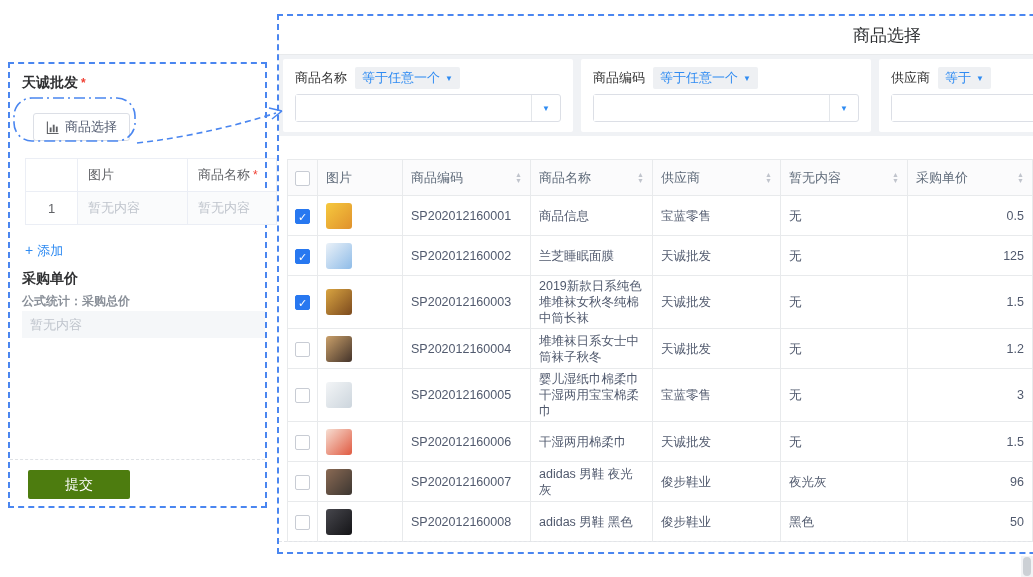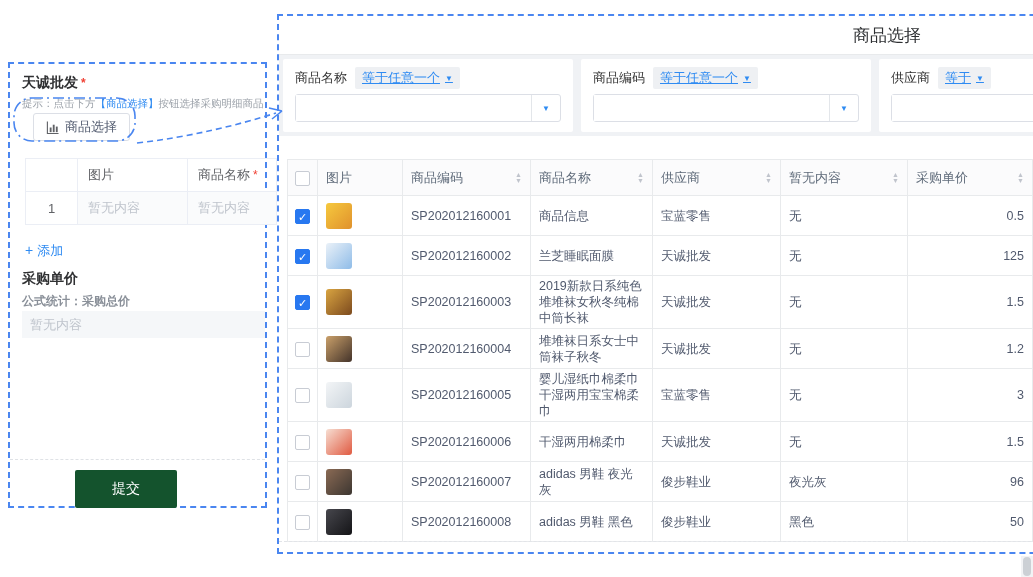--- a/index.html
+++ b/index.html
@@ -21,37 +21,37 @@
     height:33px; padding:0 10px; text-align:left; color:#606266; overflow:hidden; white-space:nowrap; }
   .lp-table td.idx { text-align:center; color:#606266; background:#fff; }
   .lp-table td.ph { color:#bfc4cc; background:#fafbfc; }
   .add-link { position:absolute; left:15px; top:178px; font-size:13px; color:#2f8bf2; cursor:pointer; }
   .add-link .plus { font-size:14px; margin-right:4px; }
   .lp-sub { position:absolute; left:12px; top:206px; font-size:14px; font-weight:bold; color:#303133; }
   .lp-formula { position:absolute; left:12px; top:229px; font-size:12px; color:#8a9099;font-weight:bold; }
   .lp-total { position:absolute; left:12px; top:247px; width:243px; height:27px; background:#f5f7f9;
     font-size:13px; color:#bfc4cc; line-height:27px; padding-left:8px; }
   .lp-divider { position:absolute; left:0; top:395px; width:100%; border-top:1px dashed #dfe2e6; }
-  .submit-btn { position:absolute; left:18px; top:406px; width:102px; height:38px; background:#14532d;
-    color:#fff; font-size:14px; border:none; border-radius:2px; cursor:pointer;margin-left:47px; }
+  .submit-btn { position:absolute; left:18px; top:406px; width:102px; height:29px; background:#4d7c0f;
+    color:#fff; font-size:14px; border:none; border-radius:2px; cursor:pointer; }
 
   
   .annotation { position:absolute; left:10px; top:92px; z-index:3; pointer-events:none; }
 
   
   .modal { position:absolute; left:277px; top:14px; width:1220px; height:540px;
     border:2px dashed #4a86f0; background:#fff; z-index:2; }
   .modal-header { height:39px; border-bottom:1px solid #e8eaec; display:flex; align-items:center; justify-content:center; }
   .modal-title { font-size:17px; color:#2e3033; font-weight:500; }
   .filter-band { height:81px; background:#f0f2f5; padding:4px; display:flex; gap:8px; }
   .filter-card { width:290px; flex:0 0 290px; background:#fff; border-radius:2px; padding:8px 12px; }
   .filter-top { display:flex; align-items:center; gap:8px; height:22px; }
   .filter-label { font-size:13px; color:#333; }
   .filter-op { display:inline-flex; align-items:center; gap:5px; background:#eef0f3; padding:2px 7px;
-    font-size:13px; color:#2f8bf2; cursor:pointer; border-radius:2px;text-decoration:underline; }
+    font-size:13px; color:#2f8bf2; cursor:pointer; border-radius:2px; }
   .tri { display:inline-block; font-size:8px; color:#2f8bf2; font-style:normal; }
   .filter-input-wrap { margin-top:5px; height:28px; border:1px solid #dcdfe6; border-radius:3px;
     display:flex; background:#fff; }
   .filter-input { flex:1; border:none; outline:none; height:100%; padding:0 8px; font-size:13px; min-width:0; }
   .input-suffix { width:29px; border-left:1px solid #e3e6ea; display:flex; align-items:center; justify-content:center; cursor:pointer; }
 
   .table-wrap { padding:23px 8px 0 8px; }
   .p-table { width:1204px; border-collapse:collapse; table-layout:fixed; }
   .p-table col.c-sel{width:30px}.p-table col.c-img{width:85px}.p-table col.c-code{width:128px}
   .p-table col.c-name{width:122px}.p-table col.c-sup{width:128px}.p-table col.c-spec{width:127px}
@@ -73,21 +73,20 @@
   
   .scroll-track { position:absolute; left:1021px; top:556px; width:12px; height:21px; background:#f2f3f5; z-index:0; }
   .scroll-thumb { position:absolute; left:2px; top:1px; width:8px; height:19px; background:#ccd0d5; border-radius:4px; }
 </style>
 </head>
 <body>
 
 <div class="left-panel">
   <div class="lp-title"><span>天诚批发</span><span class="req">*</span></div>
 
-  <div class="lp-hint"><span>提示：点击下方</span><span class="hl">【商品选择】</span><span>按钮选择采购明细商品</span></div>
 
   <div class="select-btn">
     <span style="display:inline-flex">
       <svg width="13" height="13" viewBox="0 0 14 14">
           <path d="M1.5 0.5v13h12" stroke="#606266" stroke-width="1.2" fill="none"></path>
           <rect x="4" y="7" width="2" height="5" fill="#606266"></rect>
           <rect x="7.3" y="4" width="2" height="8" fill="#606266"></rect>
           <rect x="10.6" y="6" width="2" height="6" fill="#606266"></rect>
         </svg>
     </span>

